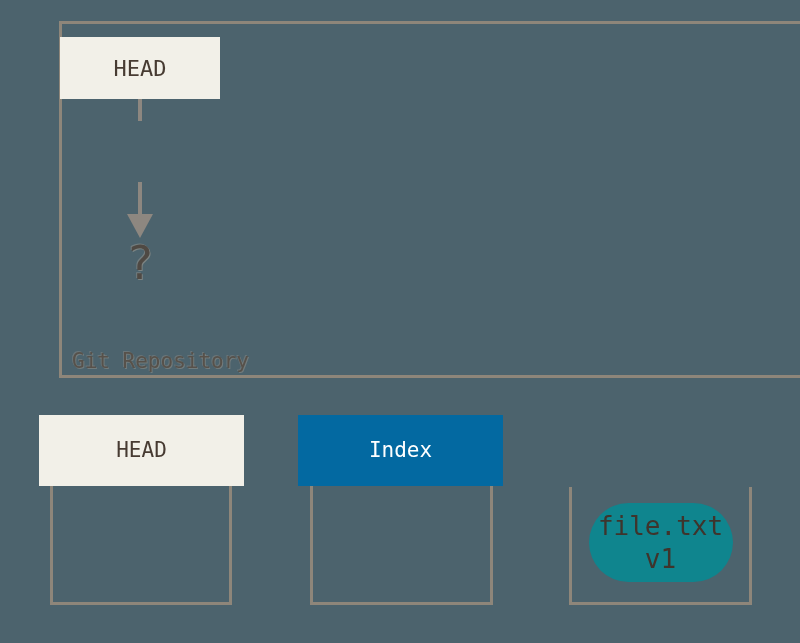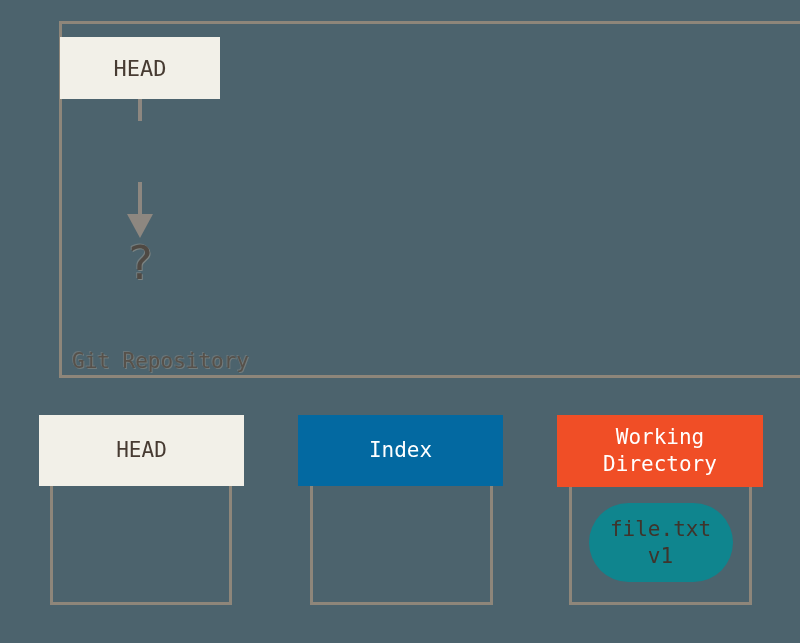--- a/index.html
+++ b/index.html
@@ -101,21 +101,21 @@
   .wd-area-body       { left: 569px; top: 487px; width: 183px; height: 118px; }
   .file-pill {
     position: absolute;
     left: 50%; top: 16px;
     transform: translateX(-50%);
     width: 144px; height: 79px;
     background: #0F858E;
     border-radius: 40px;
     display: flex; flex-direction: column;
     align-items: center; justify-content: center;
-    font-size: 21px;
+    font-size: 26px;
     line-height: 1.25;
     color: #3F342C;
   }
 </style>
 </head>
 <body>
 
 <div class="stage">
 
   <div class="repo-box">
@@ -137,23 +137,20 @@
   <div class="area-header head-area-header">
     <span>HEAD</span>
   </div>
   <div class="area-body head-area-body"></div>
 
   <div class="area-header index-area-header">
     <span>Index</span>
   </div>
   <div class="area-body index-area-body"></div>
 
-  <div class="area-header wd-area-header">
-    <span>Working Directory</span>
-  </div>
   <div class="area-body wd-area-body">
     <div class="file-pill">
       <span>file.txt</span>
       <span>v1</span>
     </div>
   </div>
 
 </div>
 
 </body></html>

